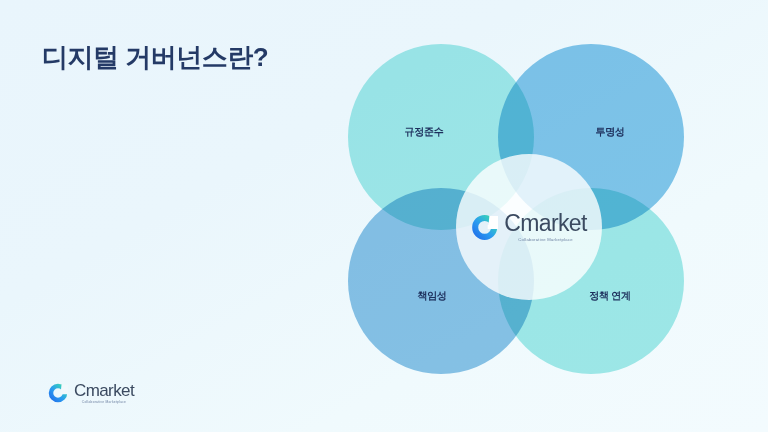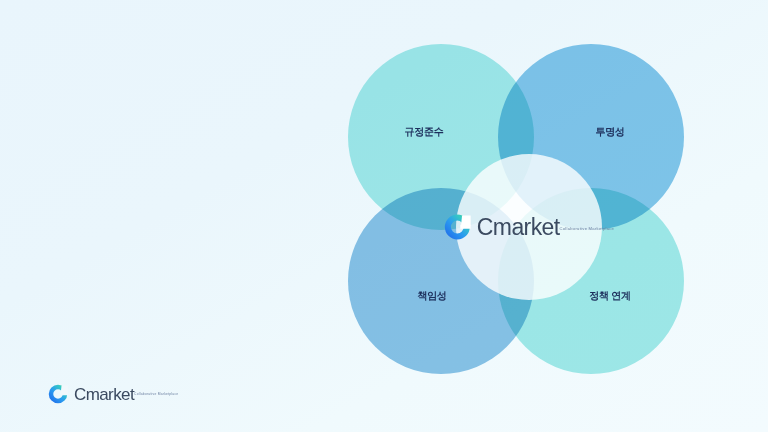--- a/index.html
+++ b/index.html
@@ -79,20 +79,21 @@
     display: flex;
     align-items: center;
     gap: 6px;
   }
   .logo-mark {
     flex: 0 0 auto;
     display: block;
   }
   .logo-text-wrap {
     display: flex;
+    flex-direction: column;
     align-items: center;
     line-height: 1;
   }
   .logo-word {
     font-size: 23px;
     color: #3b4a60;
     letter-spacing: -0.6px;
     font-weight: normal;
   }
   .logo-tag {
@@ -116,20 +117,21 @@
     bottom: 28px;
   }
   .logo-bottom .logo-word { font-size: 17px; }
   .logo-bottom .logo-tag  { font-size: 3.3px; margin-top: 2px; }
 </style>
 </head>
 <body>
 
 <div class="slide">
 
+  <div class="title">디지털 거버넌스란?</div>
 
   <div class="venn">
 
     <div class="circle circle-tl"></div>
     <div class="circle circle-tr"></div>
     <div class="circle circle-bl"></div>
     <div class="circle circle-br"></div>
 
     <div class="circle-center"></div>
 

